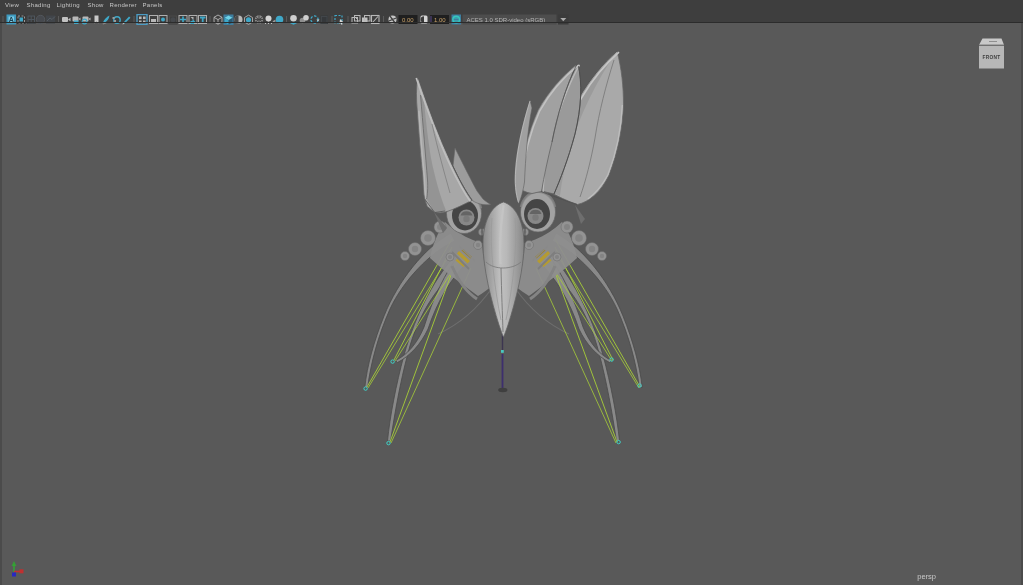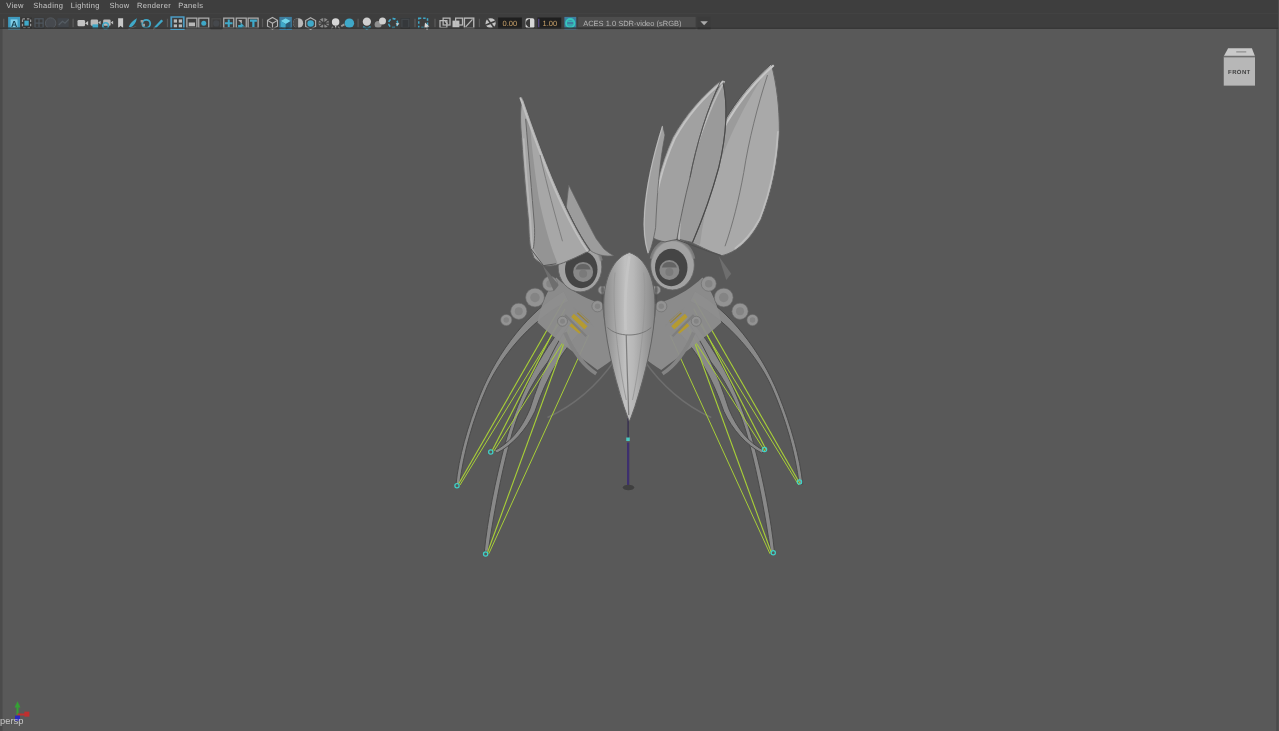--- a/index.html
+++ b/index.html
@@ -4,21 +4,21 @@
 <style>
   html,body{margin:0;padding:0;background:#595959;}
   #page{position:relative;width:1023px;height:585px;overflow:hidden;
         font-family:"Liberation Sans",sans-serif;background:#595959;}
   #menubar{position:absolute;left:0;top:0;width:1023px;height:11px;background:#3e3e3e;}
   .mi{position:absolute;top:2px;font-size:6px;color:#c6c6c6;letter-spacing:0.3px;}
   #toolbar{position:absolute;left:0;top:11px;width:1023px;height:11px;background:#3e3e3e;}
   #tbsep{position:absolute;left:0;top:22px;width:1023px;height:1px;background:#2c2c2c;}
   #vpl{position:absolute;left:0;top:23px;width:2px;height:562px;background:#4b4b4b;}
   #vpr{position:absolute;left:1021px;top:23px;width:2px;height:562px;background:#4b4b4b;}
-  #persp{position:absolute;left:0;top:572px;width:936px;text-align:left;
+  #persp{position:absolute;left:0;top:572px;width:936px;text-align:right;
          font-size:7.5px;color:#c8c8c8;}
 </style>
 </head>
 <body>
 <div id="page">
   <svg id="model" width="1023" height="585" viewBox="0 0 1023 585" style="position:absolute;left:0;top:0;filter:blur(0.35px);" xmlns="http://www.w3.org/2000/svg">
     <defs>
 <linearGradient id="bodyg" x1="0" y1="0" x2="1" y2="0">
   <stop offset="0" stop-color="#8a8a8a"></stop>
           <stop offset="0.42" stop-color="#c0c0c0"></stop>

